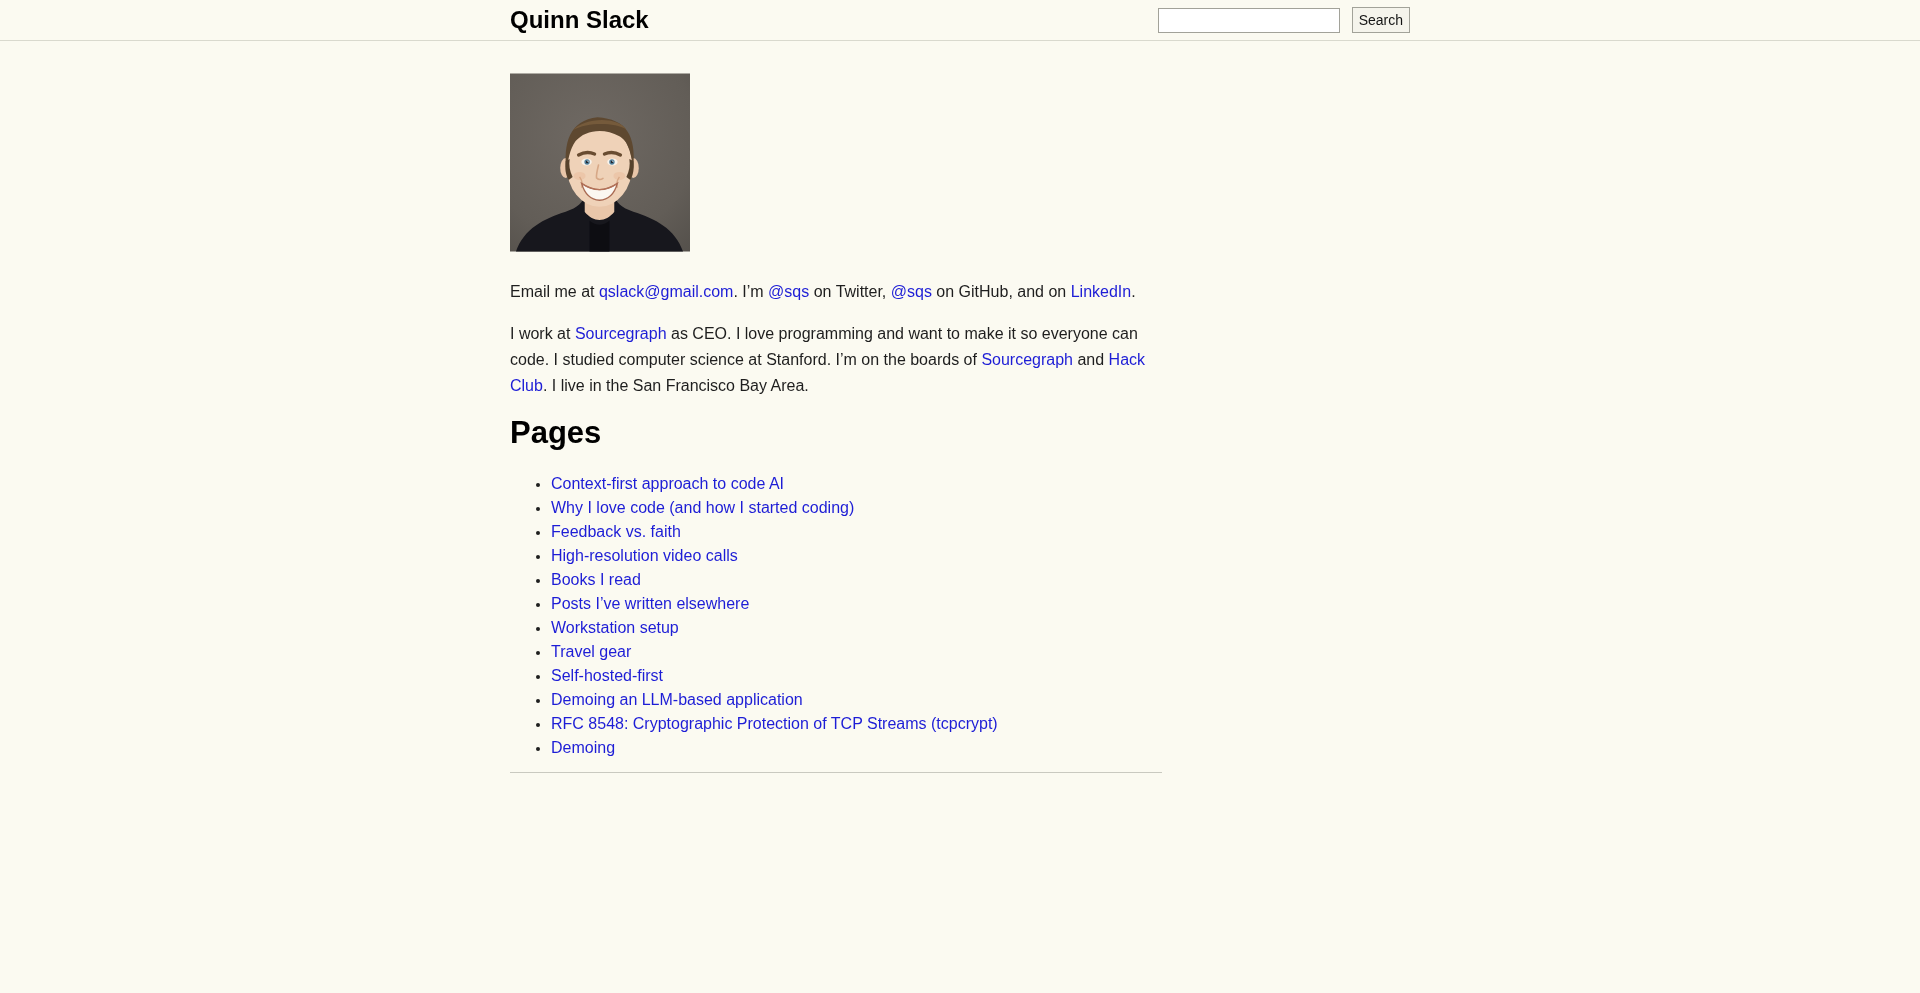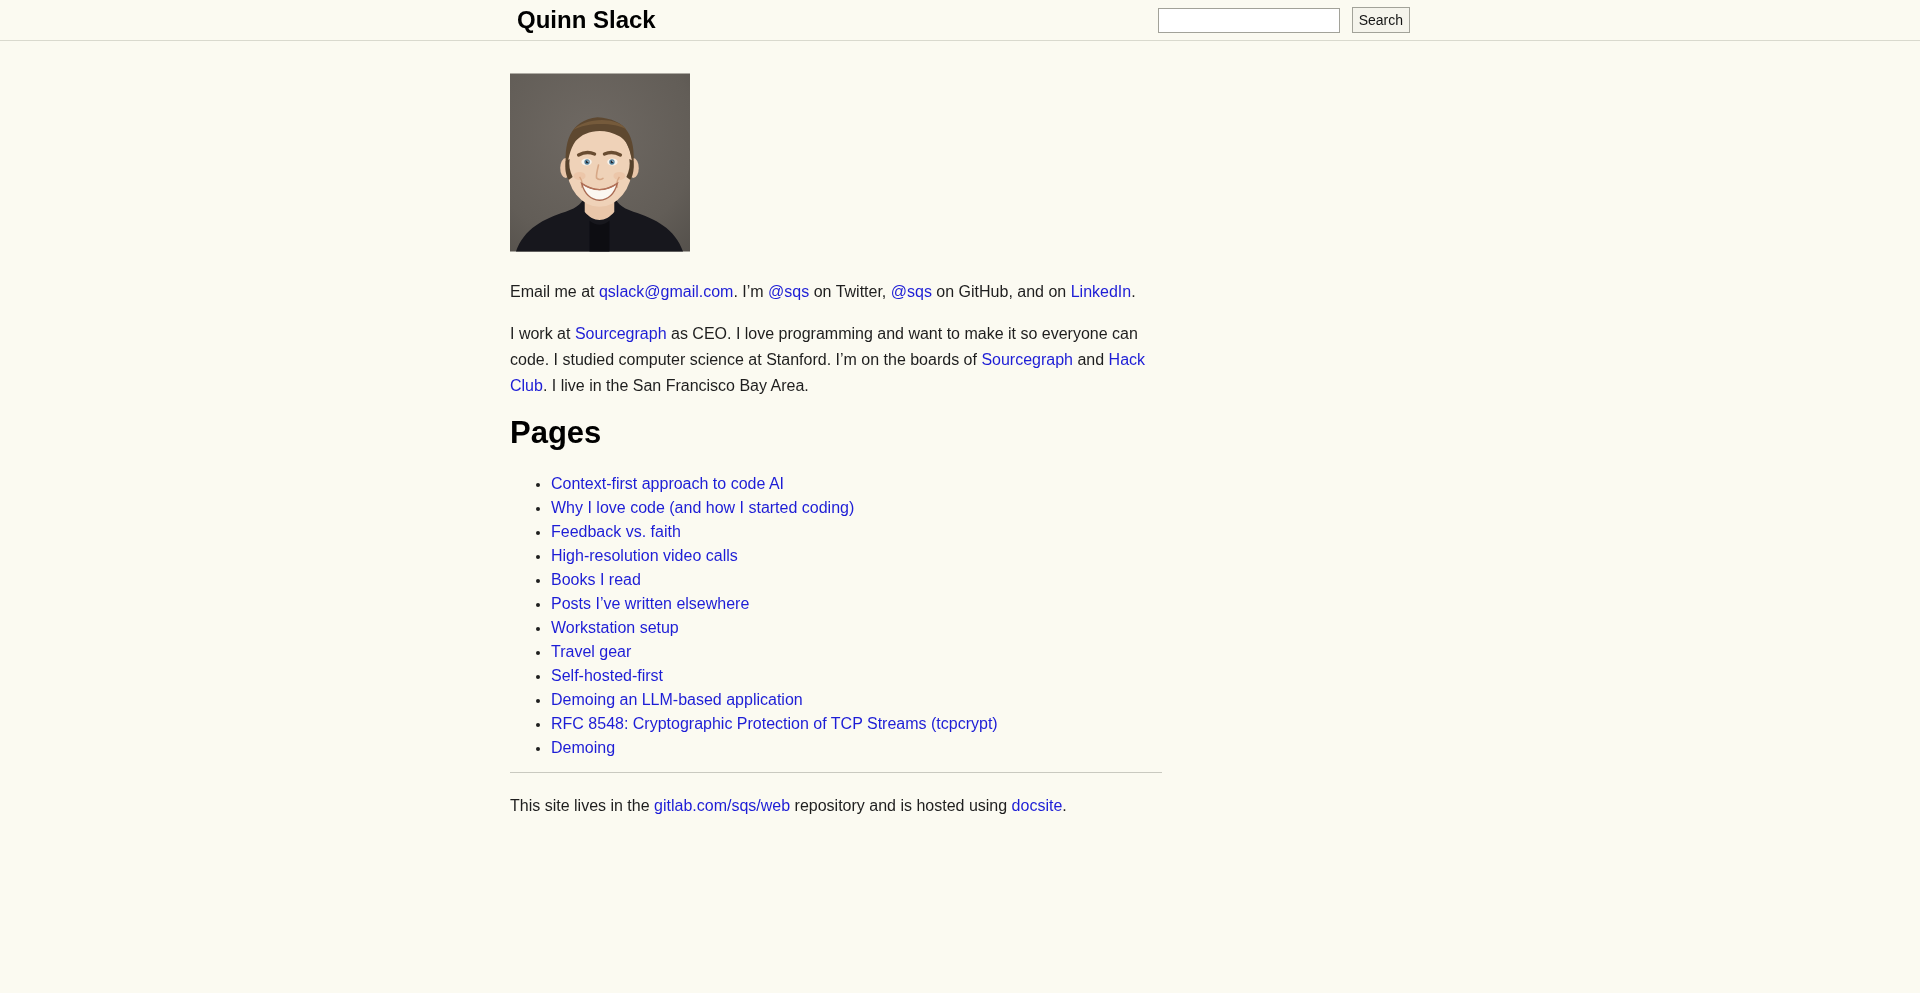--- a/index.html
+++ b/index.html
@@ -18,21 +18,21 @@
     font-family:"Liberation Sans", sans-serif;
     font-size:16px;
     min-height:993px;
     width:1920px;
   }
   header{border-bottom:1px solid var(--header-border);}
   .hwrap{
     width:900px;margin:0 auto;height:40px;
     display:flex;align-items:center;justify-content:space-between;
   }
-  h1{font-size:24px;line-height:24px;font-weight:bold;margin:7px;color:var(--heading);}
+  h1{font-size:24px;line-height:24px;font-weight:bold;margin:0;color:var(--heading);}
   .search{display:flex;align-items:center;gap:12px;}
   .search input{
     width:182px;height:25px;border:1px solid #a2a299;background:#ffffff;
     padding:2px 5px;font-family:"Liberation Sans",sans-serif;font-size:13.5px;
   }
   .search button{
     height:26px;border:1px solid #a2a299;background:#f5f4ec;color:#141414;
     padding:1px 6px;font-family:"Liberation Sans",sans-serif;font-size:14px;
   }
   .mwrap{width:900px;margin:0 auto;}
@@ -138,17 +138,16 @@
           <li><a href="#">Posts I’ve written elsewhere</a></li>
           <li><a href="#">Workstation setup</a></li>
           <li><a href="#">Travel gear</a></li>
           <li><a href="#">Self-hosted-first</a></li>
           <li><a href="#">Demoing an LLM-based application</a></li>
           <li><a href="#">RFC 8548: Cryptographic Protection of TCP Streams (tcpcrypt)</a></li>
           <li><a href="#">Demoing</a></li>
         </ul>
 
       <hr>
-      <p class="footer-p"><span>This site lives in the </span><a href="#">gitlab.com/sqs/web</a><span> repository and is hosted using </span><a href="#">docsite</a><span>.</span></p>
 
     </article>
   </div>
 </main>
 
 </body></html>

